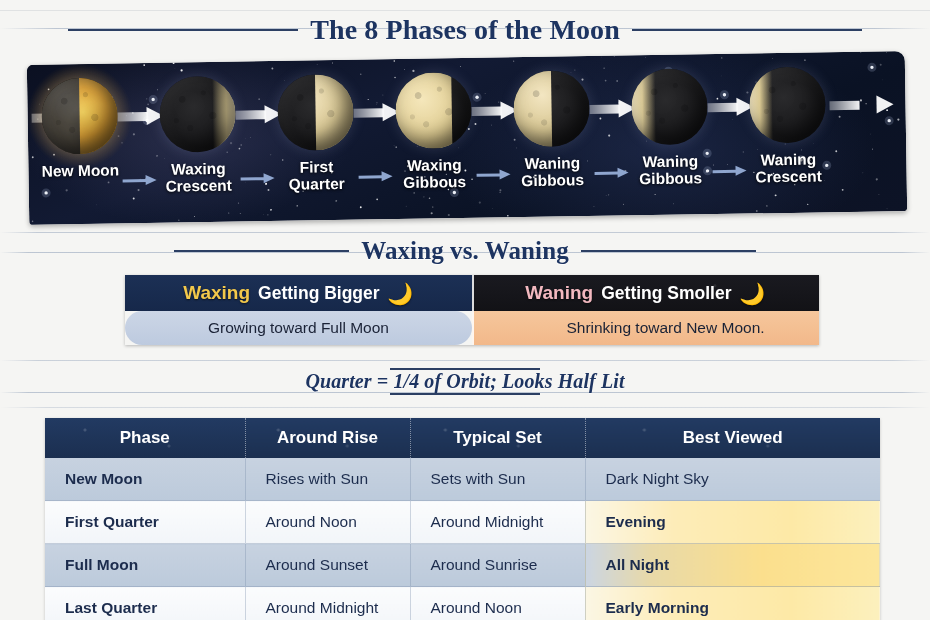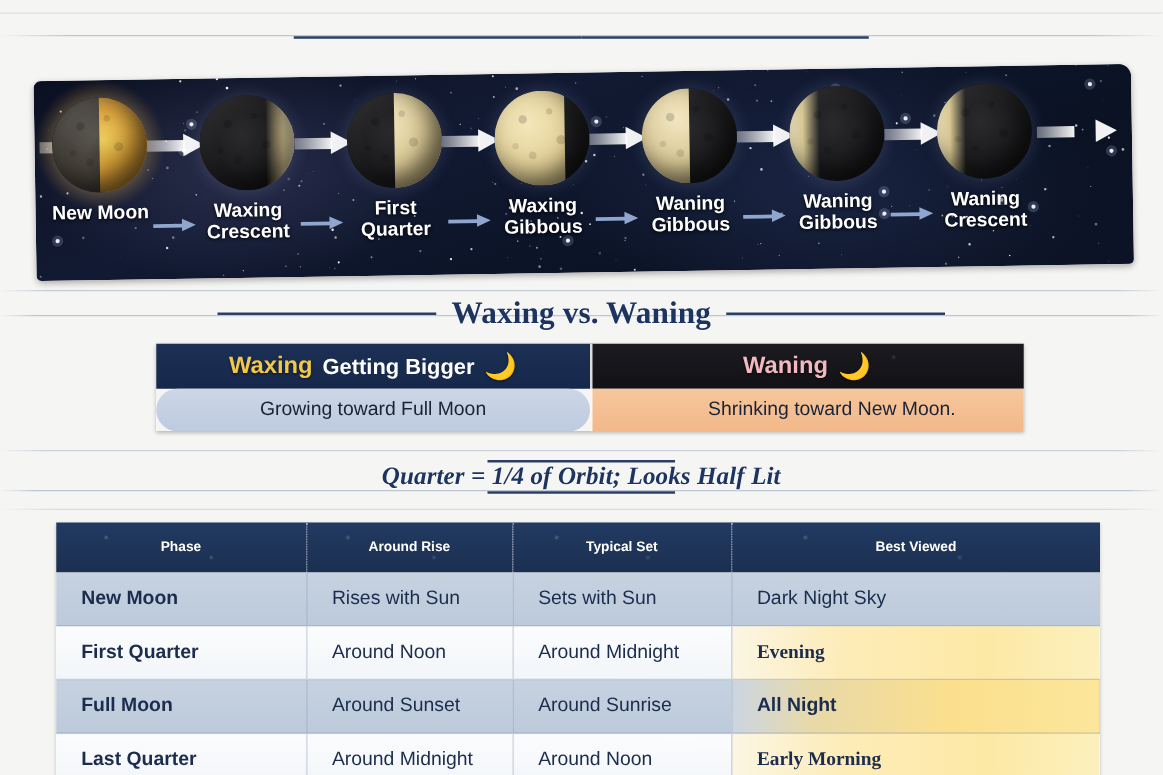--- a/index.html
+++ b/index.html
@@ -124,52 +124,53 @@
     box-shadow:0 1px 3px rgba(0,0,0,.2);}
   #phase-table th,#phase-table td{
     padding:0 0 0 20px;height:42px;vertical-align:middle;text-align:left;
     font-size:15.5px;color:#1c2c4d;
   }
   #phase-table thead th{
     background:
       radial-gradient(circle at 20% 30%, rgba(255,255,255,.16) 0 1px, transparent 2px),
       radial-gradient(circle at 62% 70%, rgba(255,255,255,.12) 0 1px, transparent 2px),
       linear-gradient(180deg,#223a62 0%,#1b2f50 100%);
-    color:#ffffff;font-size:11px;font-weight:700;text-align:center;
+    color:#ffffff;font-size:17px;font-weight:700;text-align:center;
     height:40px;padding:0;
     border-right:1px dotted rgba(255,255,255,.45);
   }
   #phase-table thead th:last-child{border-right:none;}
   #phase-table tbody td{border-right:1px solid rgba(120,140,170,.35);}
   #phase-table tbody td:last-child{border-right:none;}
   #phase-table tbody tr{border-bottom:1px solid rgba(120,140,170,.40);}
   #phase-table tbody td:first-child{font-weight:700;}
   .row-a td{background:linear-gradient(180deg,#c7d2e0 0%,#bccadb 100%);}
   .row-b td{background:linear-gradient(180deg,#fbfcfd 0%,#f2f5f9 100%);}
   .row-a td.hl{background:linear-gradient(90deg,#cbd5e2 0%,#e8d9a8 22%,#fbdf8d 60%,#fce69b 100%);}
-  .row-b td.hl{background:linear-gradient(90deg,#fbf6e4 0%,#fdecb8 30%,#fde9a6 70%,#fcf0bd 100%);font-family:Liberation Serif, serif;}
+  .row-b td.hl{background:linear-gradient(90deg,#fbf6e4 0%,#fdecb8 30%,#fde9a6 70%,#fcf0bd 100%);}
   .row-a td.hl, .row-b td.hl{font-weight:700;color:#33291a;}
   #phase-table colgroup col.c1{width:200px;}
   #phase-table colgroup col.c2{width:165px;}
   #phase-table colgroup col.c3{width:175px;}
   #phase-table colgroup col.c4{width:295px;}
 </style>
 </head>
 <body>
 
 <div class="paper-rule r1"></div>
 <div class="paper-rule r2"></div>
 <div class="paper-rule r3"></div>
 <div class="paper-rule r4"></div>
 <div class="paper-rule r5"></div>
 <div class="paper-rule r6"></div>
 <div class="paper-rule r7"></div>
 
 <div class="heading" id="title-main">
   <span class="rule"></span>
+  <span class="htext">The 8 Phases of the Moon</span>
   <span class="rule"></span>
 </div>
 
 <div id="phase-strip">
   <svg id="starfield" viewBox="0 0 878 160" preserveAspectRatio="none">
       <circle cx="430.6" cy="89.7" r="0.35" fill="#fff" opacity="0.38"></circle>
       <circle cx="389.1" cy="81.0" r="0.32" fill="#fff" opacity="0.86"></circle>
       <circle cx="517.5" cy="65.7" r="0.51" fill="#fff" opacity="0.79"></circle>
       <circle cx="577.2" cy="12.3" r="0.70" fill="#fff" opacity="0.38"></circle>
       <circle cx="590.0" cy="25.3" r="0.75" fill="#fff" opacity="0.57"></circle>
@@ -565,20 +566,21 @@
     <div class="cmp-head">
       <span class="kw">Waxing</span>
       <span>Getting Bigger</span>
       <span class="moon-glyph">🌙</span>
     </div>
     <div class="cmp-body">Growing toward Full Moon</div>
   </div>
   <div class="cmp-col" id="cmp-waning">
     <div class="cmp-head">
       <span class="kw">Waning</span>
+      <span>Getting Smoller</span>
       <span class="moon-glyph">🌙</span>
     </div>
     <div class="cmp-body">Shrinking toward New Moon.</div>
   </div>
   <div class="cmp-divider"></div>
 </div>
 
 <div class="heading" id="title-quarter">
   <span class="rule"></span>
   <span class="htext">Quarter = 1/4 of Orbit; Looks Half Lit</span>

